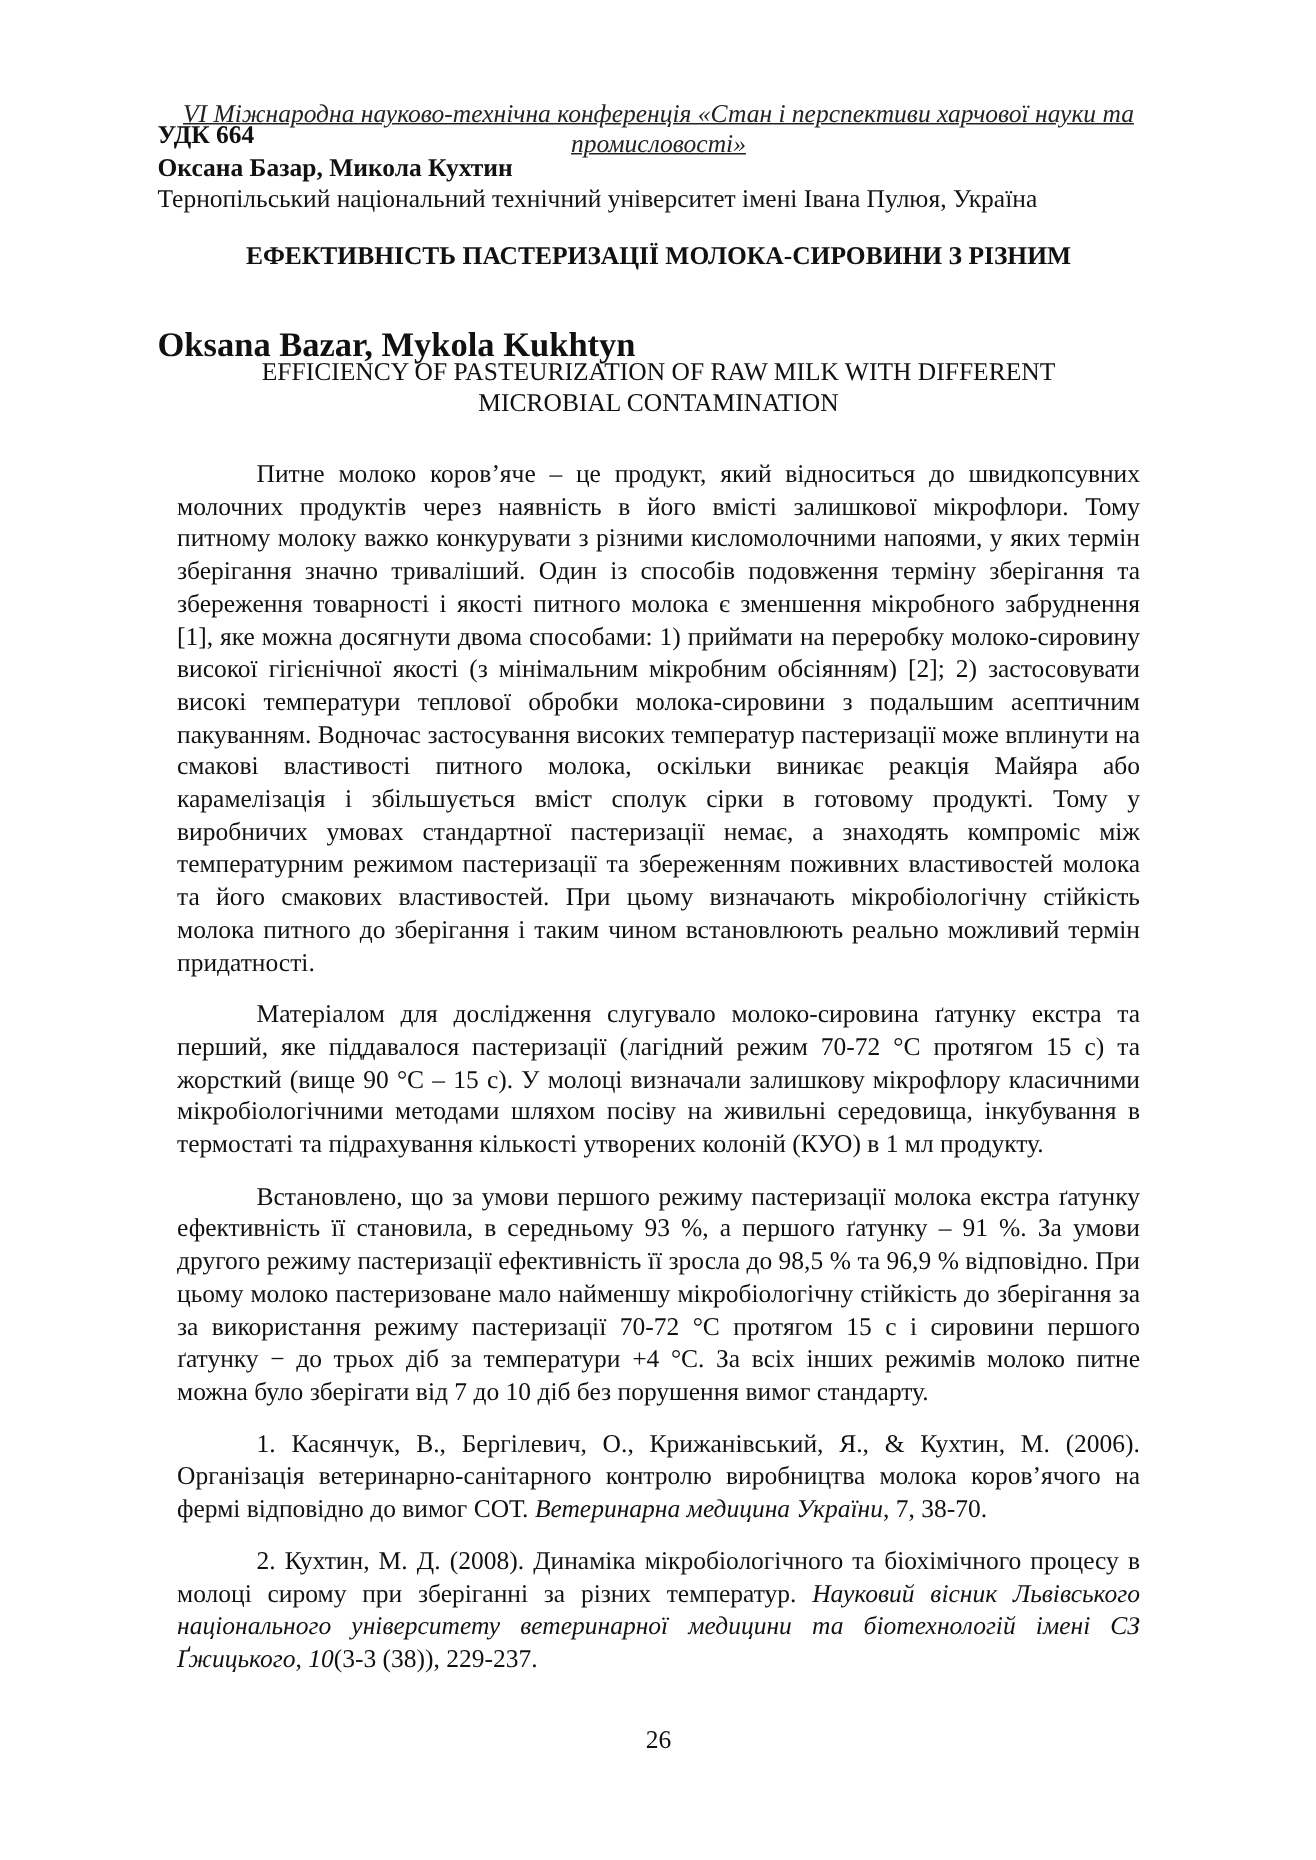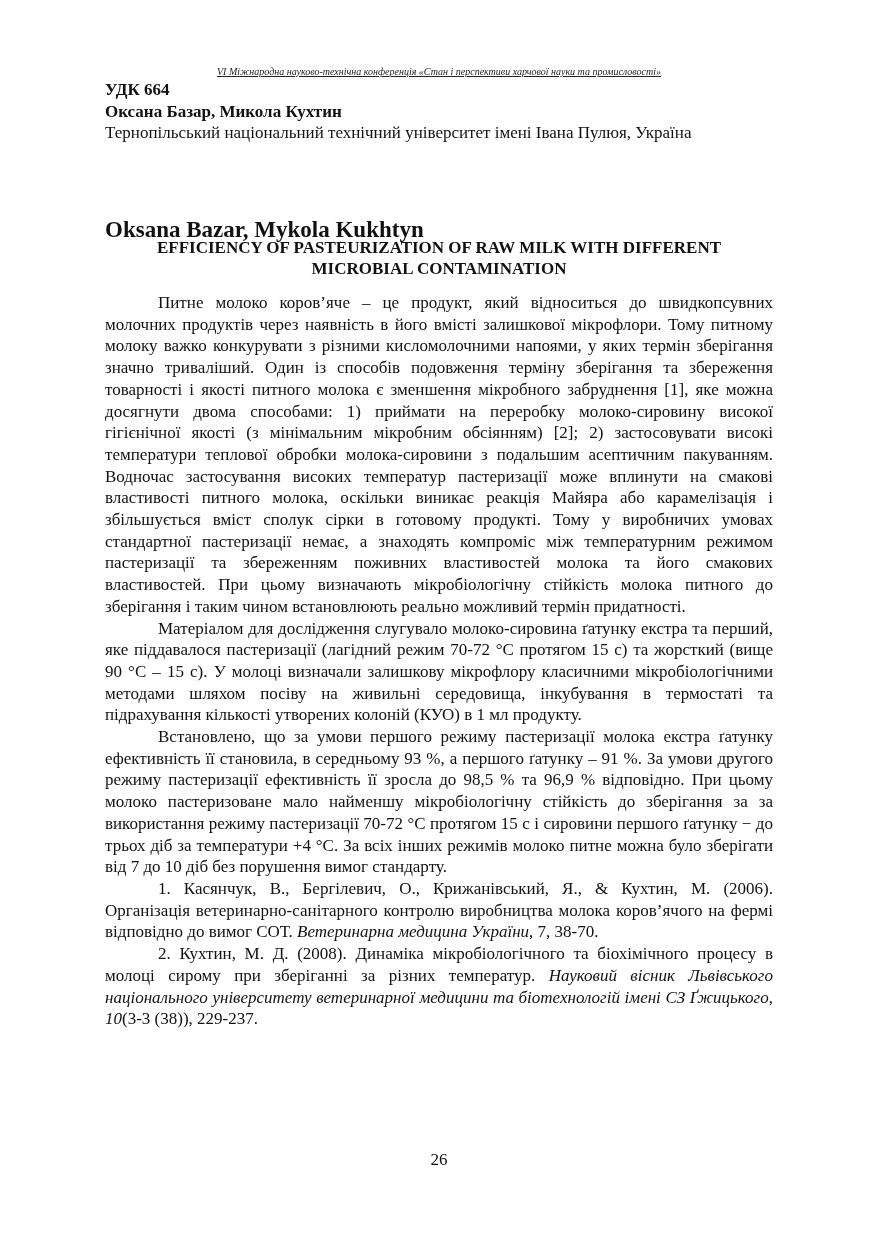--- a/index.html
+++ b/index.html
@@ -3,57 +3,58 @@
   <meta charset="utf-8">
   <style>
     html, body { margin: 0; padding: 0; background: #ffffff; }
     body {
       width: 877px; height: 1240px; position: relative; overflow: hidden;
       font-family: "Liberation Serif", serif; color: #111;
     }
     .page { position: absolute; left: 105px; top: 0; width: 668px; }
     .conf-header {
       position: absolute; left: 0; top: 66px; width: 668px; text-align: center;
-      font-style: italic; font-size: 10px; text-decoration: underline; color: #222;
+      font-style: italic; font-size: 17px; text-decoration: underline; color: #222;
     }
     .udk { position: absolute; left: 0; top: 80px; font-weight: bold; font-size: 17px; }
     .authors-ua { position: absolute; left: 0; top: 102px; font-weight: bold; font-size: 17px; }
     .affil { position: absolute; left: 0; top: 123px; font-size: 17px; }
     .title-ua {
       position: absolute; left: 0; top: 160px; width: 668px; text-align: center;
       font-weight: bold; font-size: 17px; line-height: 21px;
     }
     .authors-en { position: absolute; left: 0; top: 217px; font-weight: bold; font-size: 23px; }
     .title-en {
       position: absolute; left: 0; top: 237px; width: 668px; text-align: center;
-      font-weight: bold; font-size: 17px; line-height: 21px;
+      font-weight: normal; font-size: 17px; line-height: 21px;
     }
     .body-text {
       position: absolute; left: 0; top: 292px; width: 668px;
       font-size: 17px; line-height: 21.7px; text-align: justify;
     }
-    .body-text p { margin: 0; text-indent: 53px; }
+    .body-text p { margin: 13px; text-indent: 53px; }
     .refs-heading { margin: 21px 0 0 0; text-indent: 53px; font-weight: bold; }
     .ref { margin: 0; text-indent: 53px; }
     .ref i { font-style: italic; }
     .page-num {
       position: absolute; left: 0; top: 1150px; width: 668px; text-align: center; font-size: 17px;
     }
   </style>
 </head>
 <body>
 
 <div class="page">
   <div class="conf-header">VI Міжнародна науково-технічна конференція «Стан і перспективи харчової науки та промисловості»</div>
 
   <div class="udk">УДК 664</div>
   <div class="authors-ua">Оксана Базар, Микола Кухтин</div>
   <div class="affil">Тернопільський національний технічний університет імені Івана Пулюя, Україна</div>
 
   <div class="title-ua">
+    <div>ЕФЕКТИВНІСТЬ ПАСТЕРИЗАЦІЇ МОЛОКА-СИРОВИНИ З РІЗНИМ</div>
   </div>
 
   <div class="authors-en">Oksana Bazar, Mykola Kukhtyn</div>
   <div class="title-en">
     <div>EFFICIENCY OF PASTEURIZATION OF RAW MILK WITH DIFFERENT</div>
     <div>MICROBIAL CONTAMINATION</div>
   </div>
 
   <div class="body-text">
     <p>Питне молоко коров’яче – це продукт, який відноситься до швидкопсувних молочних продуктів через наявність в його вмісті залишкової мікрофлори. Тому питному молоку важко конкурувати з різними кисломолочними напоями, у яких термін зберігання значно триваліший. Один із способів подовження терміну зберігання та збереження товарності і якості питного молока є зменшення мікробного забруднення [1], яке можна досягнути двома способами: 1) приймати на переробку молоко-сировину високої гігієнічної якості (з мінімальним мікробним обсіянням) [2]; 2) застосовувати високі температури теплової обробки молока-сировини з подальшим асептичним пакуванням. Водночас застосування високих температур пастеризації може вплинути на смакові властивості питного молока, оскільки виникає реакція Майяра або карамелізація і збільшується вміст сполук сірки в готовому продукті. Тому у виробничих умовах стандартної пастеризації немає, а знаходять компроміс між температурним режимом пастеризації та збереженням поживних властивостей молока та його смакових властивостей. При цьому визначають мікробіологічну стійкість молока питного до зберігання і таким чином встановлюють реально можливий термін придатності.</p>

